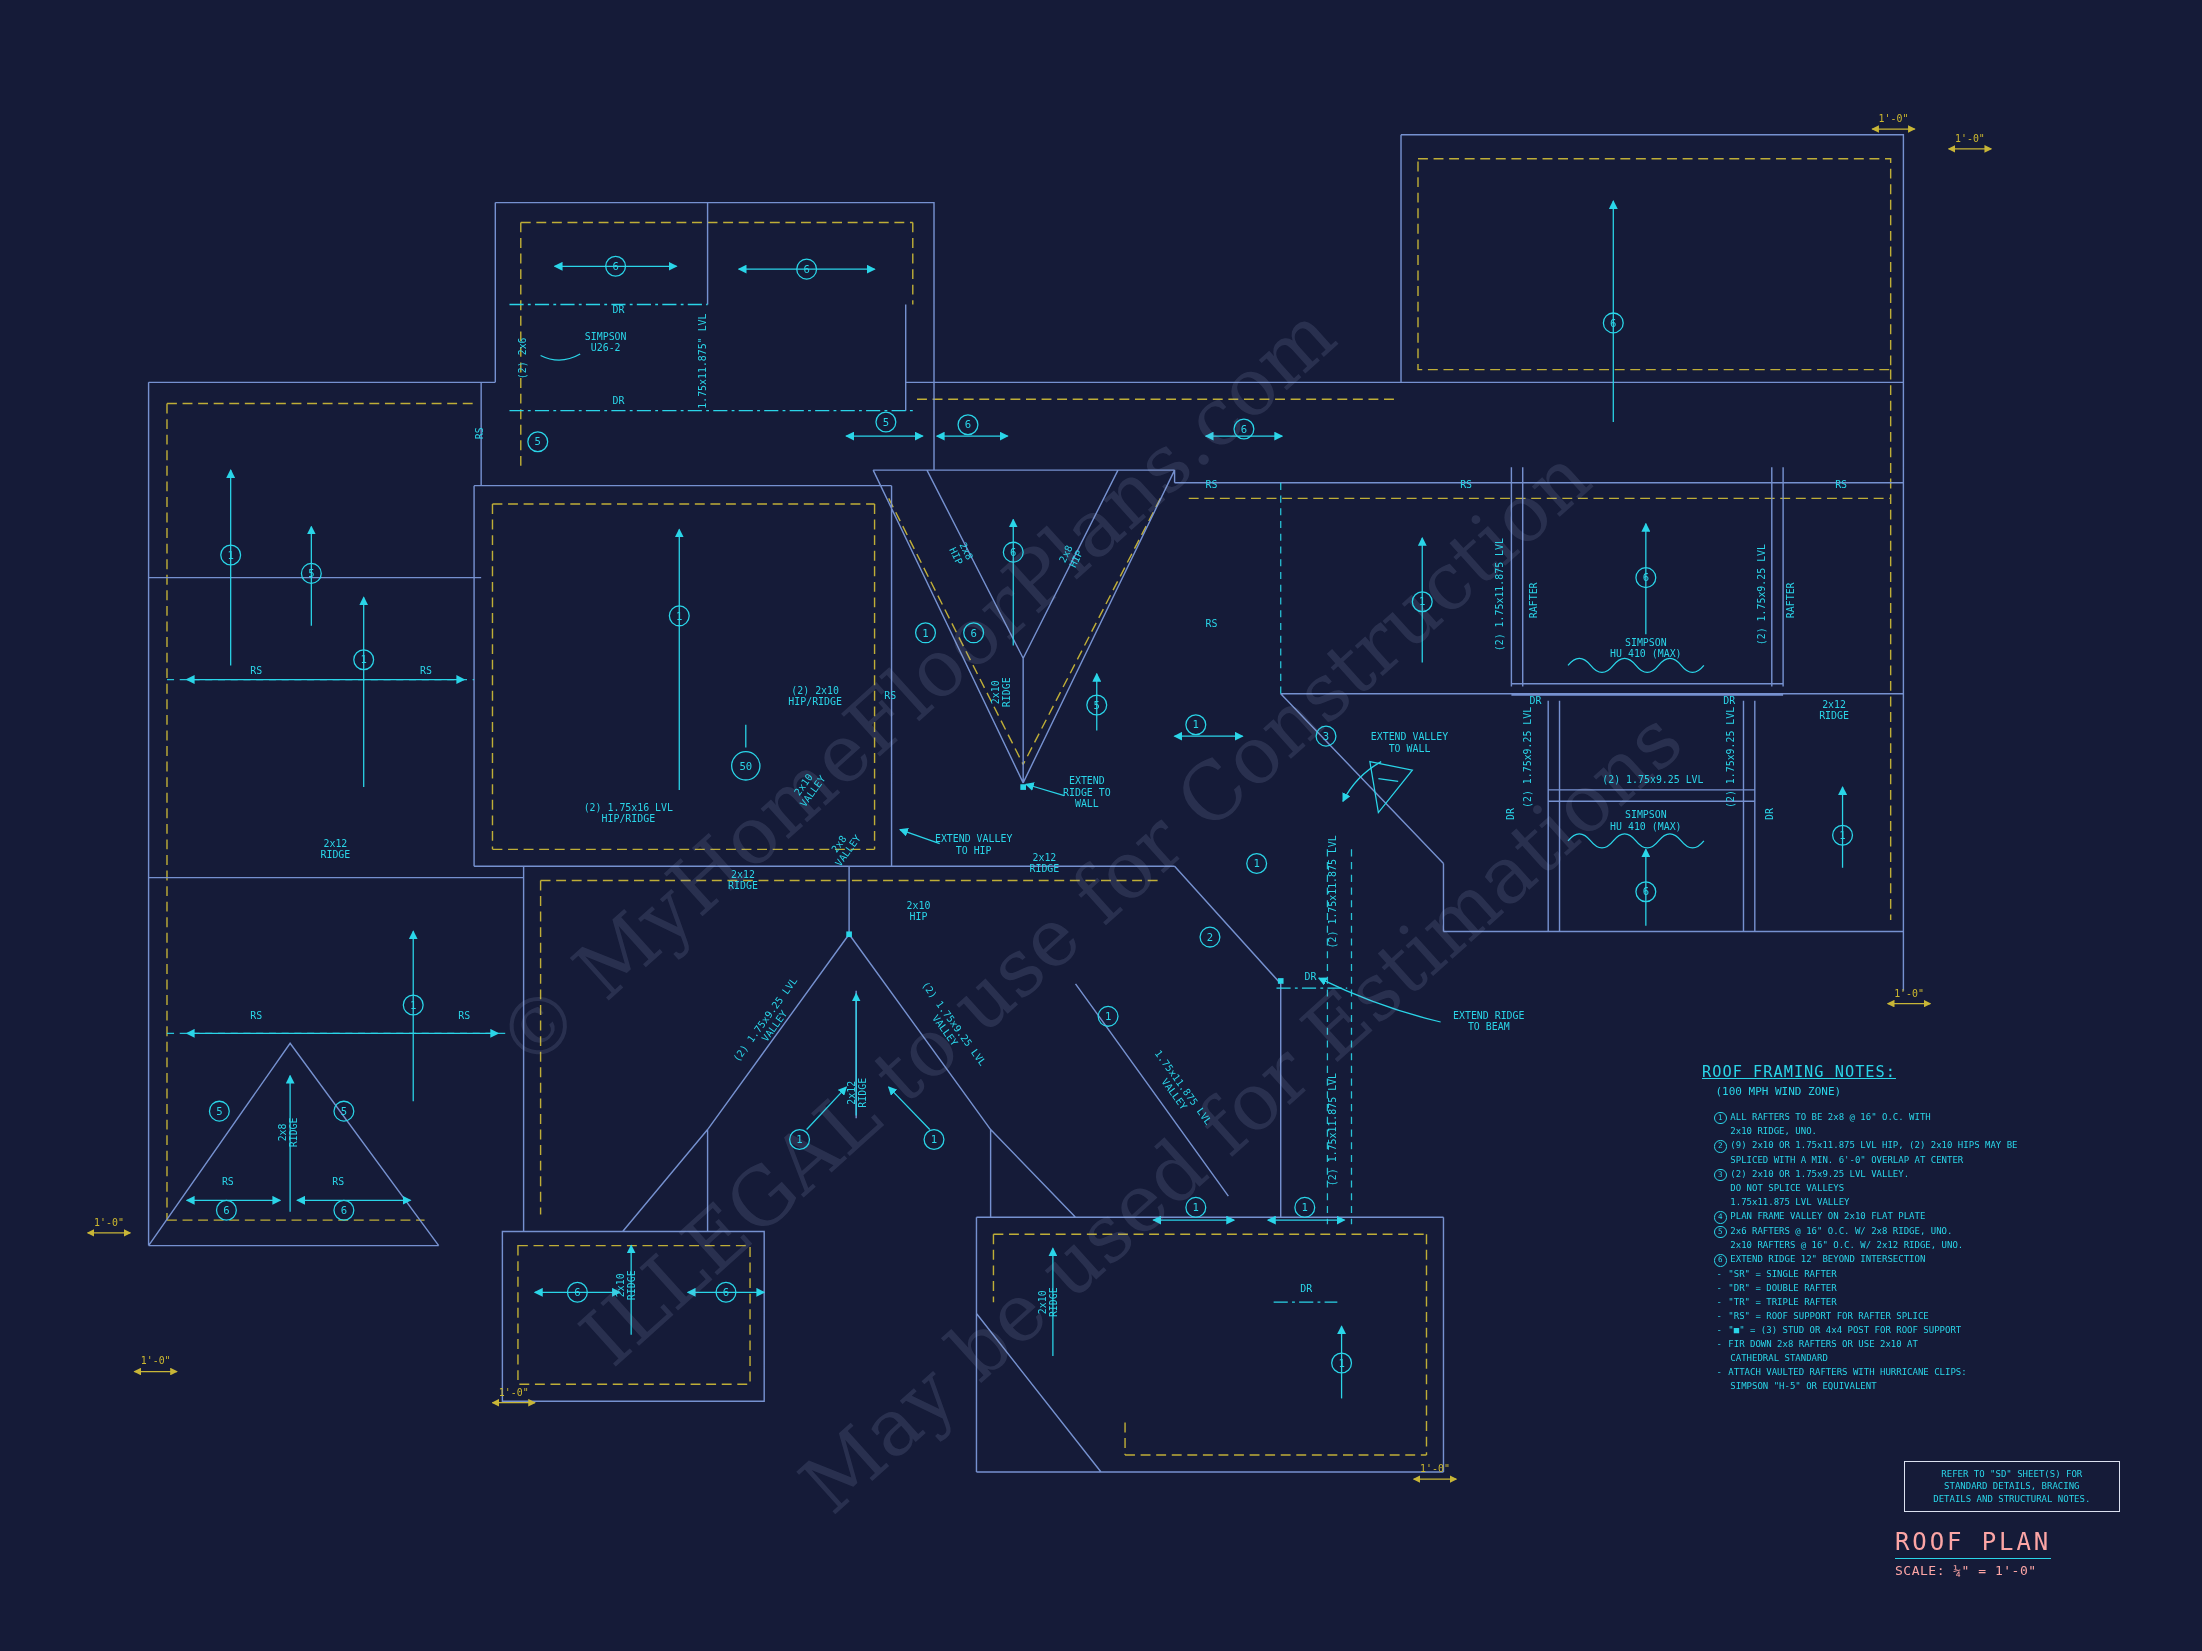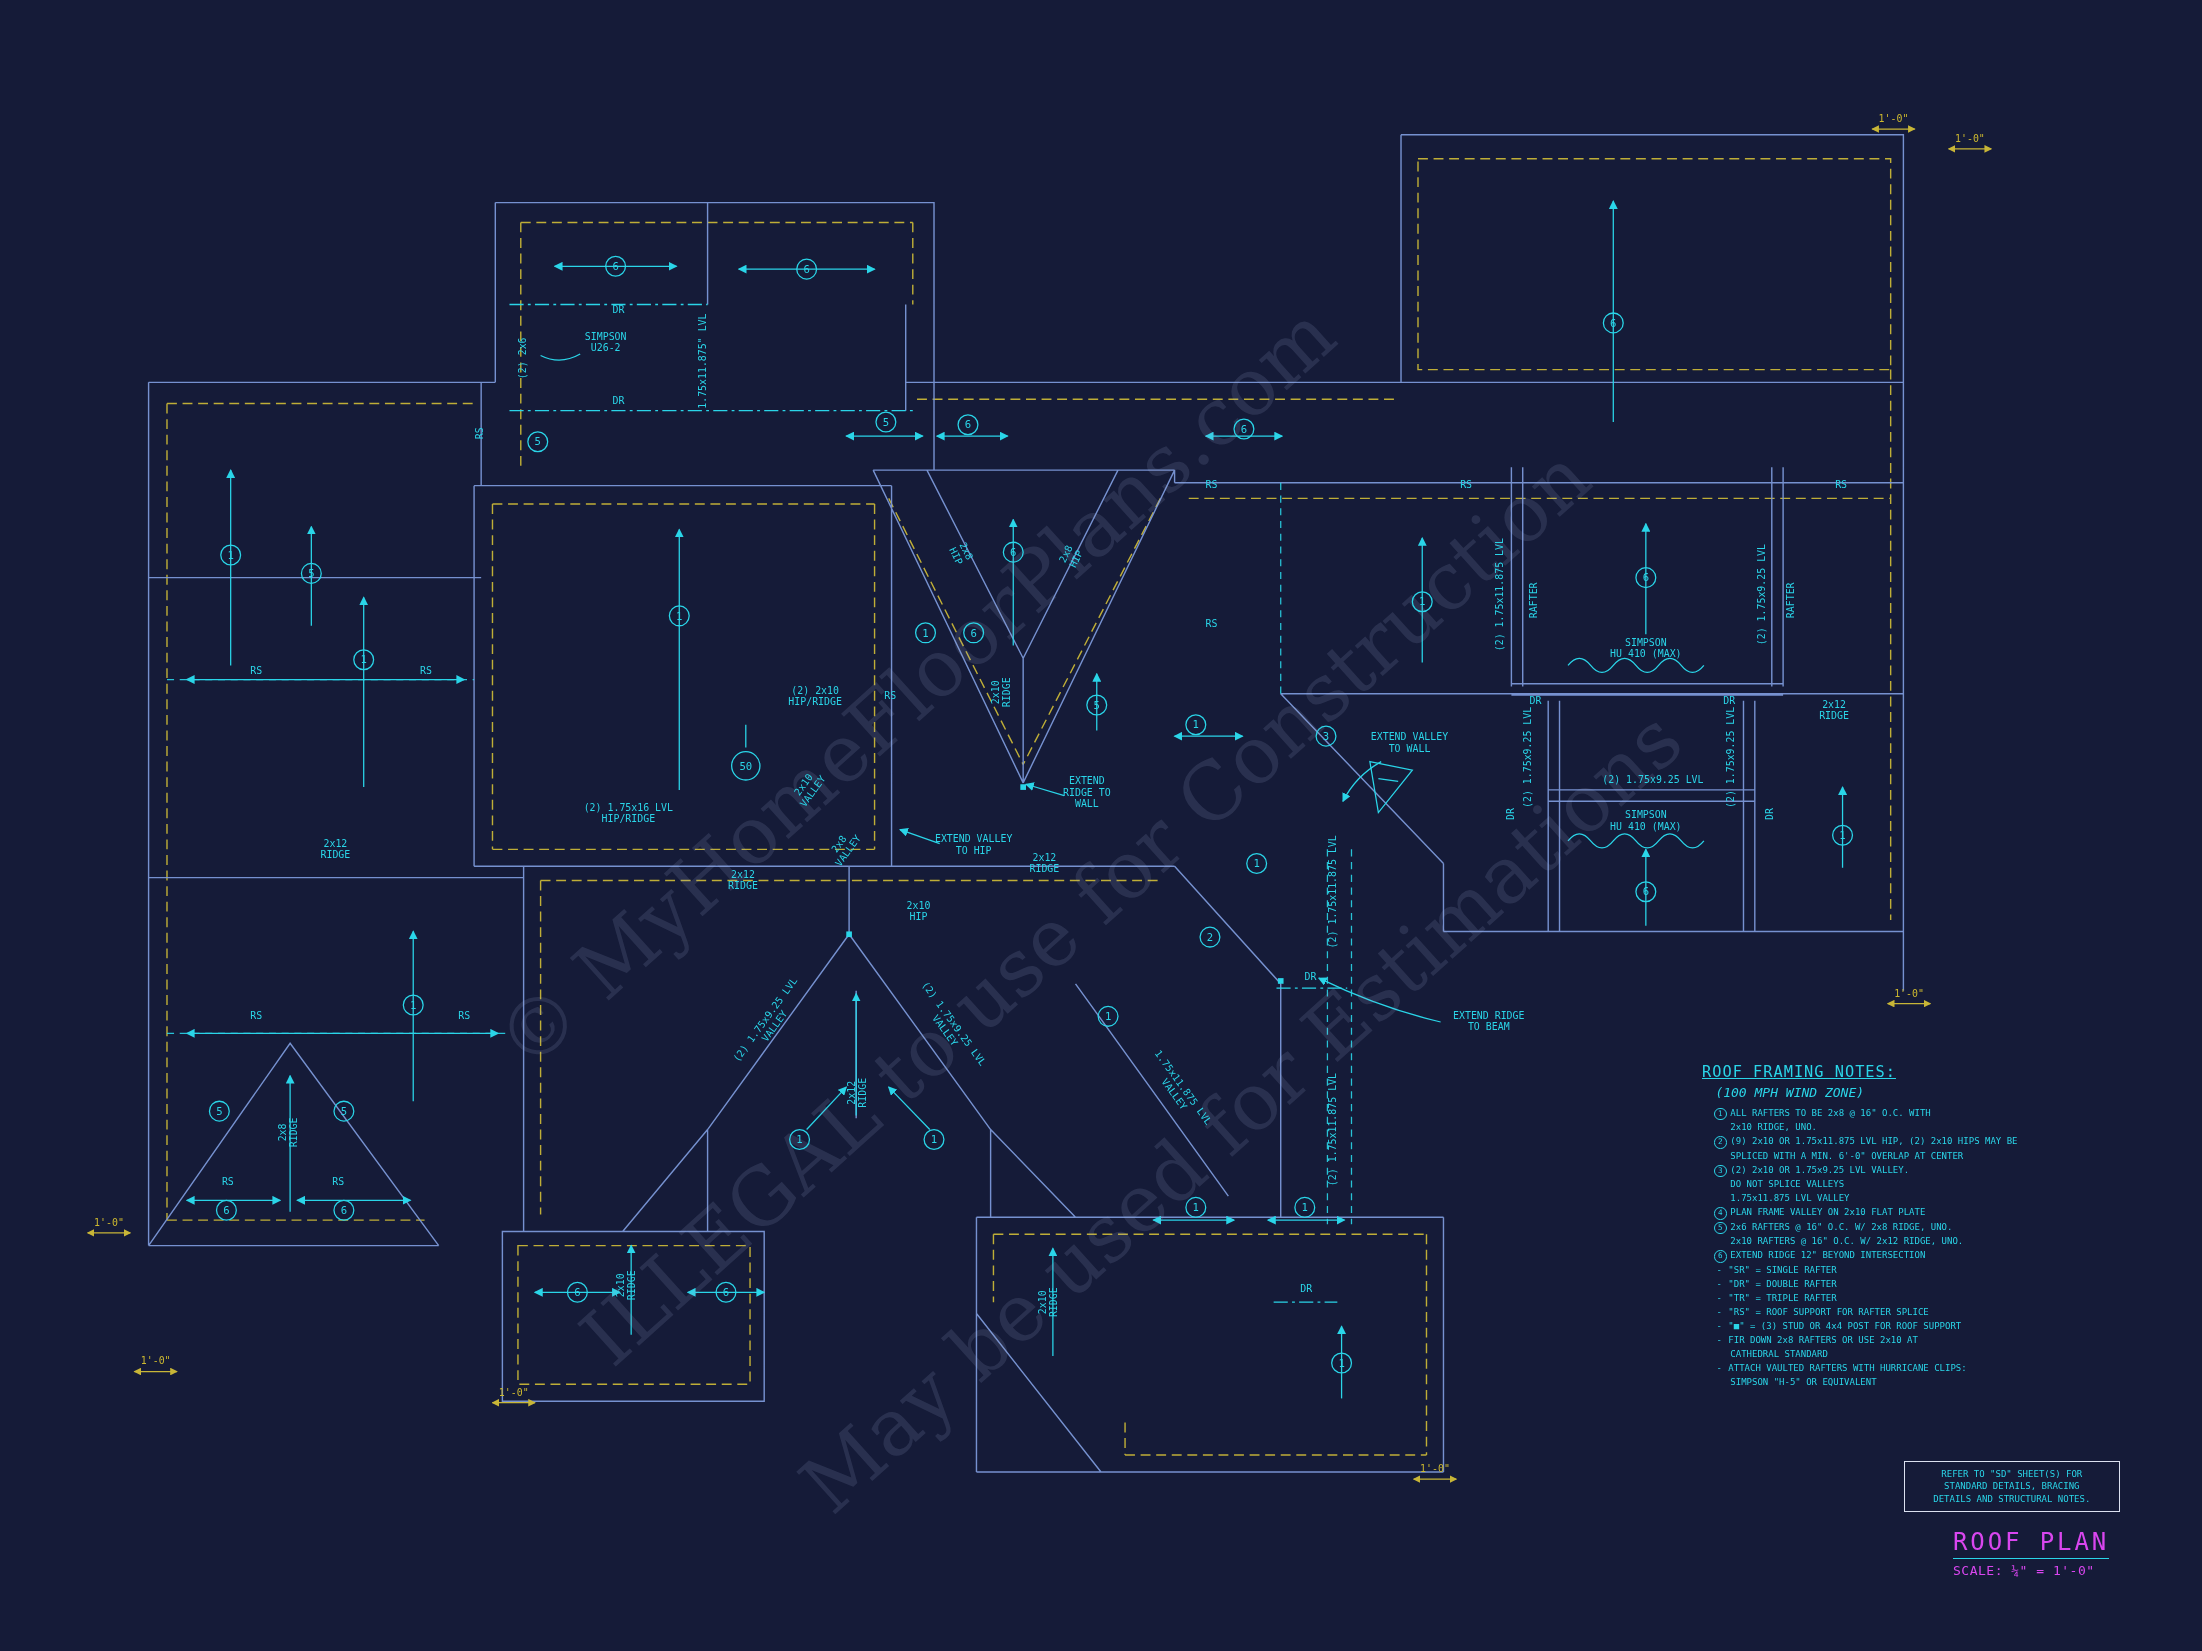--- a/index.html
+++ b/index.html
@@ -16,32 +16,32 @@
   .sq  {fill:#2ad5e8;}
   .lab {font-family:"DejaVu Sans Mono",monospace;}
   .lab-c{fill:#2ad5e8;}
   .lab-y{fill:#cdb92f;}
   .cnum-circ{stroke:#2ad5e8;fill:none;stroke-width:.9;}
   .cnum-txt{fill:#2ad5e8;font-size:7.5px;}
   .wm{fill:rgba(160,175,215,0.15);font-family:"DejaVu Serif",serif;font-size:56px;}
   
   #notes{position:absolute;left:1702px;top:1063px;color:#2ad5e8;width:344px;}
   #notes .title{font-size:15.3px;letter-spacing:1px;text-decoration:underline;margin-bottom:3.8px;}
-  #notes .subtitle{font-size:13px;padding-left:13.4px;margin-bottom:6px;font-style:italic;}
+  #notes .subtitle{font-size:11px;padding-left:13.4px;margin-bottom:12px;}
   .note-line{font-size:9px;line-height:14px;white-space:nowrap;margin-left:12px;}
   .note-line.cont{padding-left:16.3px;}
   .note-line .cnum{display:inline-block;width:10.5px;height:10.5px;border:1px solid #2ad5e8;
        border-radius:50%;font-size:7.6px;line-height:10.5px;text-align:center;margin-right:3.8px;}
   .note-line .dash{display:inline-block;width:10.5px;text-align:center;margin-right:3.8px;}
   
   #sdbox{position:absolute;left:1904px;top:1461px;width:206px;border:1px solid #dbe1f0;
        padding:5.7px 3.8px;text-align:center;color:#2ad5e8;}
   #sdbox div{font-size:9px;line-height:12.4px;white-space:nowrap;}
   
-  #titleblock{position:absolute;left:1953px;top:1528px;color:#d946ef;}
+  #titleblock{position:absolute;left:1895px;top:1528px;color:#fca5a5;}
   #titleblock .t{font-size:24px;letter-spacing:2.9px;border-bottom:1.4px solid #2ad5e8;
        padding-bottom:1.9px;display:inline-block;}
   #titleblock .s{font-size:13px;margin-top:3.8px;letter-spacing:0.5px;}
 </style>
 </head>
 <body>
 
 <div id="page">
 
   <svg id="plan-svg" width="2202" height="1652" viewBox="0 0 1556 1167">

